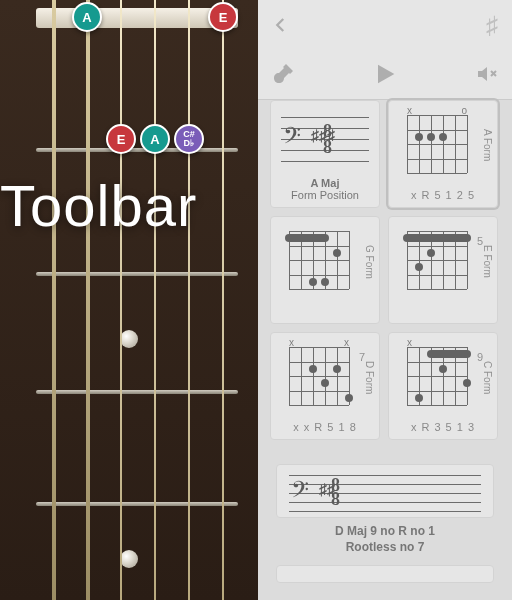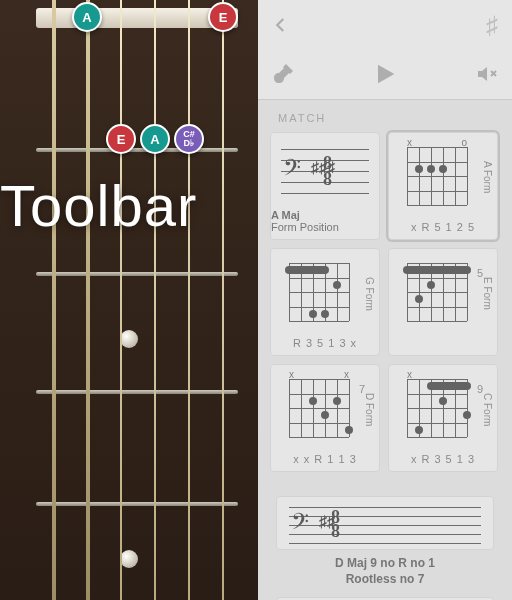--- a/index.html
+++ b/index.html
@@ -40,21 +40,21 @@
   .cd-grid .vl { position:absolute; top:0; bottom:0; width:1px; background:#222;}
   .cd-dot { position:absolute; width:8px; height:8px; border-radius:50%; background:#111; transform:translate(-50%,-50%);}
   .cd-barre { position:absolute; height:8px; background:#111; border-radius:4px; transform:translateY(-50%);}
 
   .staff-card { background:#fff; border:1px solid #ddd; border-radius:4px; width:110px; height:108px; position:relative; padding-top:16px;}
   .staff { position:relative; margin:0 10px; height:44px;}
   .staff .sl { position:absolute; left:0; right:0; height:1px; background:#222;}
   .staff-clef { position:absolute; left:2px; top:6px; font-size:28px; font-family: "Times New Roman", serif;}
   .staff-sharp { position:absolute; left:30px; top:10px; font-size:16px; font-family: "Times New Roman", serif; font-weight:bold;}
   .staff-num { position:absolute; left:42px; font-size:18px; font-family:"Times New Roman",serif; font-weight:bold;}
-  .chord-title { position:absolute; bottom:6px; left:0; right:0; text-align:left; font-size:11px; font-weight:600; color:#333;}
+  .chord-title { position:absolute; bottom:6px; left:0; right:0; text-align:center; font-size:11px; font-weight:600; color:#333;}
 
   .wide-staff { margin:14px 18px 4px; background:#fff; border:1px solid #ddd; border-radius:4px; padding:10px 12px 6px; position:relative;}
   .wide-staff .staff{ margin:0; height:36px;}
   .second-title { text-align:center; font-size:12px; font-weight:600; color:#333; margin:6px 0 2px; line-height:1.3;}
 
   .overlay-title { position:absolute; z-index:50; left:0; right:0; top:172px; text-align:left;
                    color:#fff; font-size:58px; font-weight:400; text-shadow:0 2px 8px rgba(0,0,0,.45); letter-spacing:1px; pointer-events:none;}
 </style>
 </head>
 <body>
@@ -107,21 +107,20 @@
       <span class="tb-icon">
         <svg width="24" height="24" viewBox="0 0 24 24" fill="none" stroke="#999" stroke-width="2">
             <polygon points="4 9 8 9 13 5 13 19 8 15 4 15" fill="#999" stroke="none"></polygon>
             <line x1="17" y1="9" x2="22" y2="14"></line>
             <line x1="22" y1="9" x2="17" y2="14"></line>
           </svg>
       </span>
     </div>
   </div>
 
-  <div class="section-label">MATCH</div>
 
   <div class="grid">
 
     <div class="staff-card">
       <div class="staff">
         <div class="sl" style="top:0"></div>
           <div class="sl" style="top:11px"></div>
           <div class="sl" style="top:22px"></div>
           <div class="sl" style="top:33px"></div>
           <div class="sl" style="top:44px"></div>
@@ -178,21 +177,20 @@
               <div class="vl" style="left: 36px;"></div>
               <div class="vl" style="left: 48px;"></div>
               <div class="vl" style="left: 60px;"></div>
             </div>
             <div class="cd-barre" style="top: 7.25px; left: -4px; width: 44px;"></div>
             <div class="cd-dot" style="left: 24px; top: 50.75px;"></div>
             <div class="cd-dot" style="left: 36px; top: 50.75px;"></div>
             <div class="cd-dot" style="left: 48px; top: 21.75px;"></div>
           </div>
           <div class="card-chip">G Form</div>
-          <div class="card-label">R 3 5 1 3 x</div>
         </div><div class="card">
           <div class="chord-diagram">
             <div class="cd-grid">
               <div class="hl" style="top: 0px;"></div>
               <div class="hl" style="top: 14.5px;"></div>
               <div class="hl" style="top: 29px;"></div>
               <div class="hl" style="top: 43.5px;"></div>
               <div class="hl" style="top: 58px;"></div>
               <div class="vl" style="left: 0px;"></div>
               <div class="vl" style="left: 12px;"></div>
@@ -226,21 +224,21 @@
               <div class="vl" style="left: 48px;"></div>
               <div class="vl" style="left: 60px;"></div>
             </div>
             <div class="cd-dot" style="left: 24px; top: 21.75px;"></div>
             <div class="cd-dot" style="left: 36px; top: 36.25px;"></div>
             <div class="cd-dot" style="left: 48px; top: 21.75px;"></div>
             <div class="cd-dot" style="left: 60px; top: 50.75px;"></div>
           </div>
           <div class="card-fretnum">7</div>
           <div class="card-chip">D Form</div>
-          <div class="card-label">x x R 1 1 3</div>
+          <div class="card-label">x x R 5 1 8</div>
         </div><div class="card">
           <div class="chord-diagram">
             <div class="cd-top">
               <span>x</span>
             </div>
             <div class="cd-grid">
               <div class="hl" style="top: 0px;"></div>
               <div class="hl" style="top: 14.5px;"></div>
               <div class="hl" style="top: 29px;"></div>
               <div class="hl" style="top: 43.5px;"></div>

